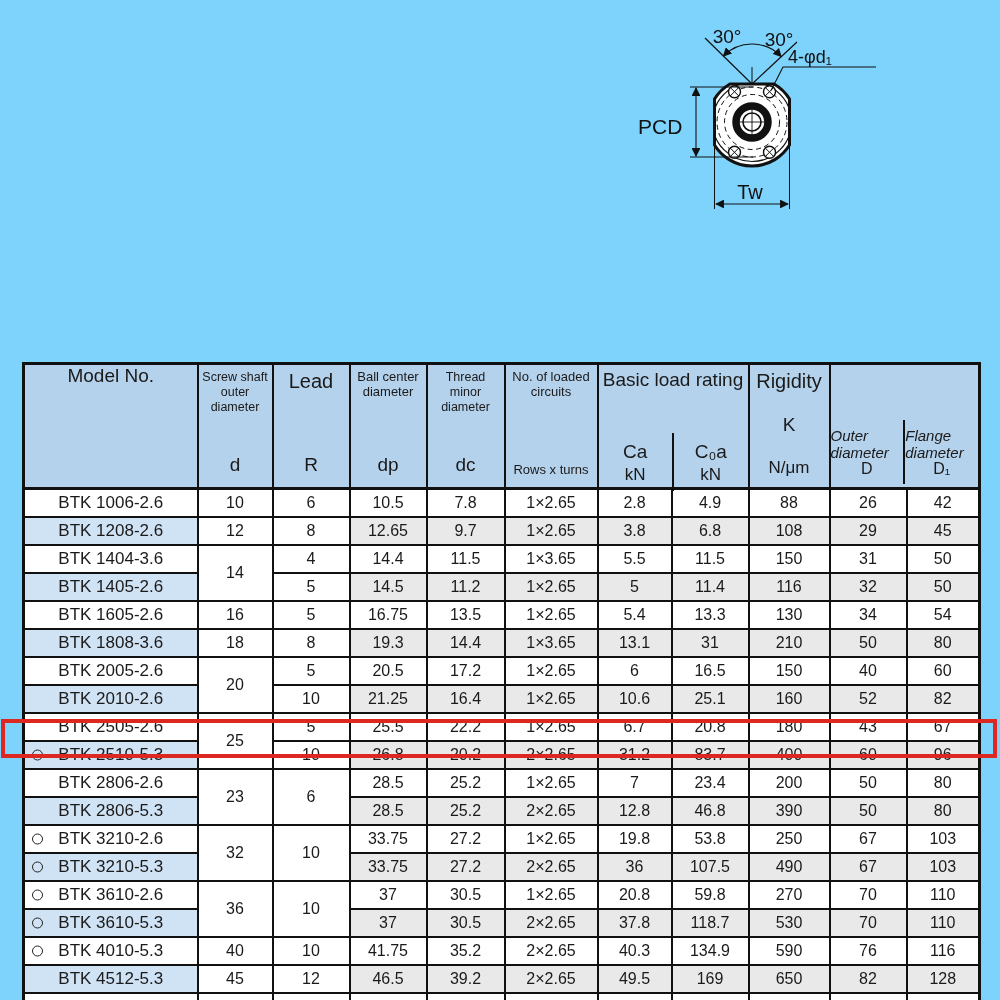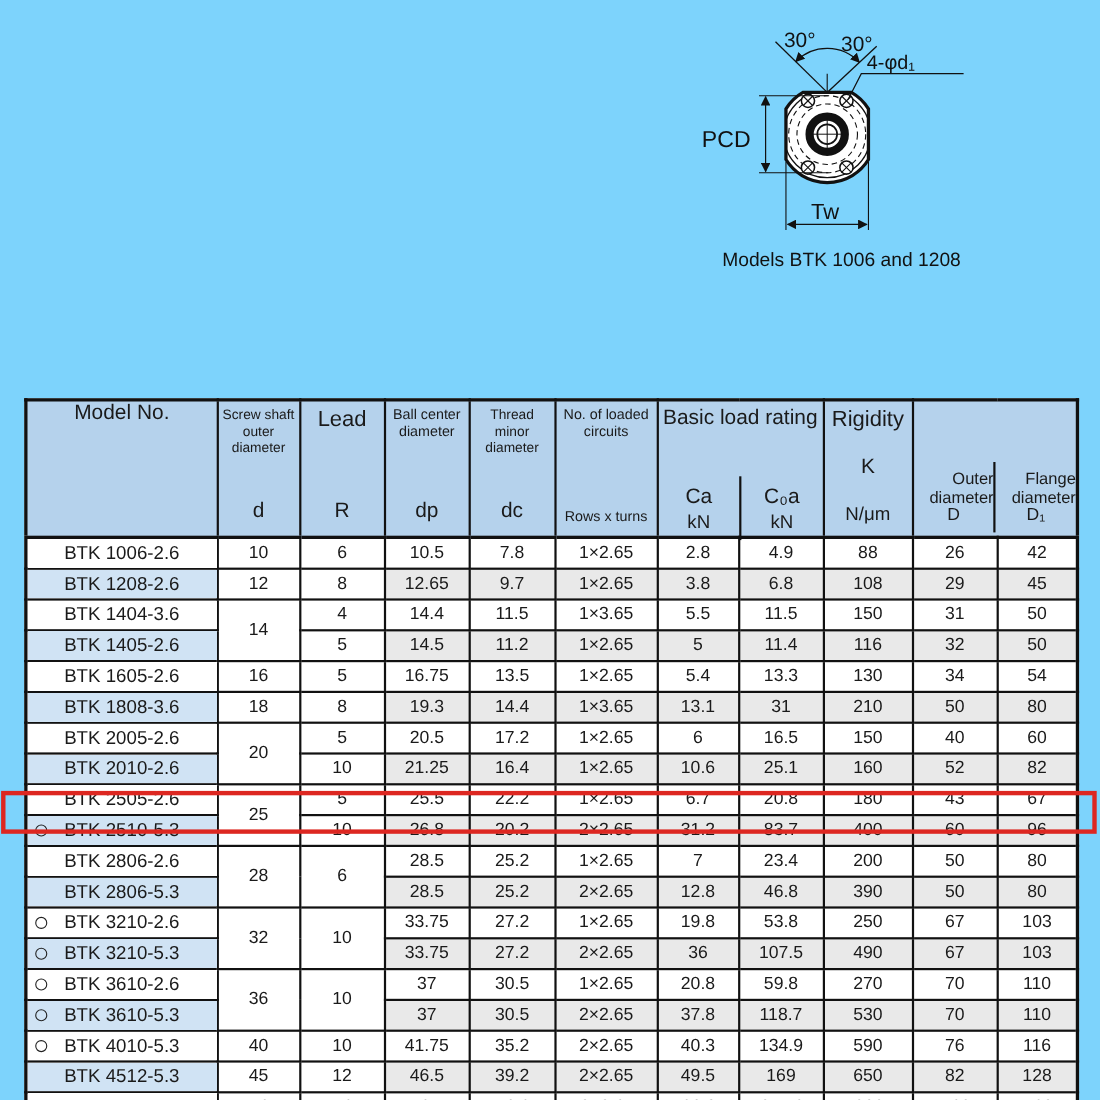--- a/index.html
+++ b/index.html
@@ -25,21 +25,21 @@
   .hdesc2{font-size:13px;line-height:1.15;text-align:center;}
   .hsym{font-size:19px;padding-bottom:2px;}
   .hbig{font-size:20px;}
   .hgroup{display:flex;flex-direction:column;height:119px;box-sizing:border-box;gap:42px;}
   .hgroup .gtitle{font-size:19px;text-align:center;padding-top:4px;}
   .hgroup .gcols{flex:1;display:flex;}
   .hgroup .gcol{flex:1;display:flex;flex-direction:column;align-items:center;
           justify-content:space-between;padding:8px 0 6px 0;}
   .hgroup .gcol.divided{border-left:2px solid #111;}
   .hgroup .gspacer{height:50px;}
-  .hgroup .gcol .gdesc{font-size:15px;line-height:1.1;text-align:right;}
+  .hgroup .gcol .gdesc{font-size:15px;line-height:1.1;text-align:left;font-style:italic;}
   .hgroup .gcol .gsub{font-size:16px;line-height:1.05;}
   .hunit{font-size:17px;}
   
   .spec tbody td{text-align:center;font-size:16px;padding:0;background:#fff;height:26px;}
   .spec td.model{font-size:17px;position:relative;}
   .spec tr.alt td.model{background:#d0e3f4;}
   .spec tr.alt td.g{background:#e9e9e9;}
   .spec tr.it td{font-style:italic;}
   .circ{position:absolute;left:7px;top:50%;transform:translateY(-50%);
         width:11px;height:11px;border:1.6px solid #222;border-radius:50%;box-sizing:border-box;}
@@ -112,21 +112,20 @@
       <line x1="70" y1="152" x2="133" y2="152" stroke="#111" stroke-width="1"></line>
       <line x1="76" y1="83" x2="76" y2="151" stroke="#111" stroke-width="1.1" marker-start="url(#ah)" marker-end="url(#ah)"></line>
       <text x="18" y="129" font-size="21">PCD</text>
 
       <line x1="94.5" y1="142" x2="94.5" y2="204" stroke="#111" stroke-width="1"></line>
       <line x1="169.5" y1="142" x2="169.5" y2="204" stroke="#111" stroke-width="1"></line>
       <line x1="96" y1="199" x2="168" y2="199" stroke="#111" stroke-width="1.1" marker-start="url(#ah)" marker-end="url(#ah)"></line>
       <text x="130" y="194" font-size="20" text-anchor="middle">Tw</text>
     </svg>
   </div>
-  <div class="diagram-caption">Models BTK 1006 and 1208</div>
 
   <table class="spec">
     <colgroup>
       <col style="width:174px">
         <col style="width:75px">
         <col style="width:77px">
         <col style="width:77px">
       <col style="width:78px">
         <col style="width:93px">
         <col style="width:74px">
@@ -334,21 +333,21 @@
           <td class="g">20.2</td>
           <td class="g">2×2.65</td>
         <td class="g">31.2</td>
           <td class="g">83.7</td>
           <td class="g">400</td>
         <td class="g">60</td>
           <td class="g">96</td>
       </tr>
       <tr>
         <td class="model">BTK 2806-2.6</td>
-        <td class="w" rowspan="2">28</td>
+        <td class="w" rowspan="2">23</td>
           <td class="w" rowspan="2">6</td>
         <td class="g">28.5</td>
           <td class="g">25.2</td>
           <td class="g">1×2.65</td>
         <td class="g">7</td>
           <td class="g">23.4</td>
           <td class="g">200</td>
         <td class="g">50</td>
           <td class="g">80</td>
       </tr>

